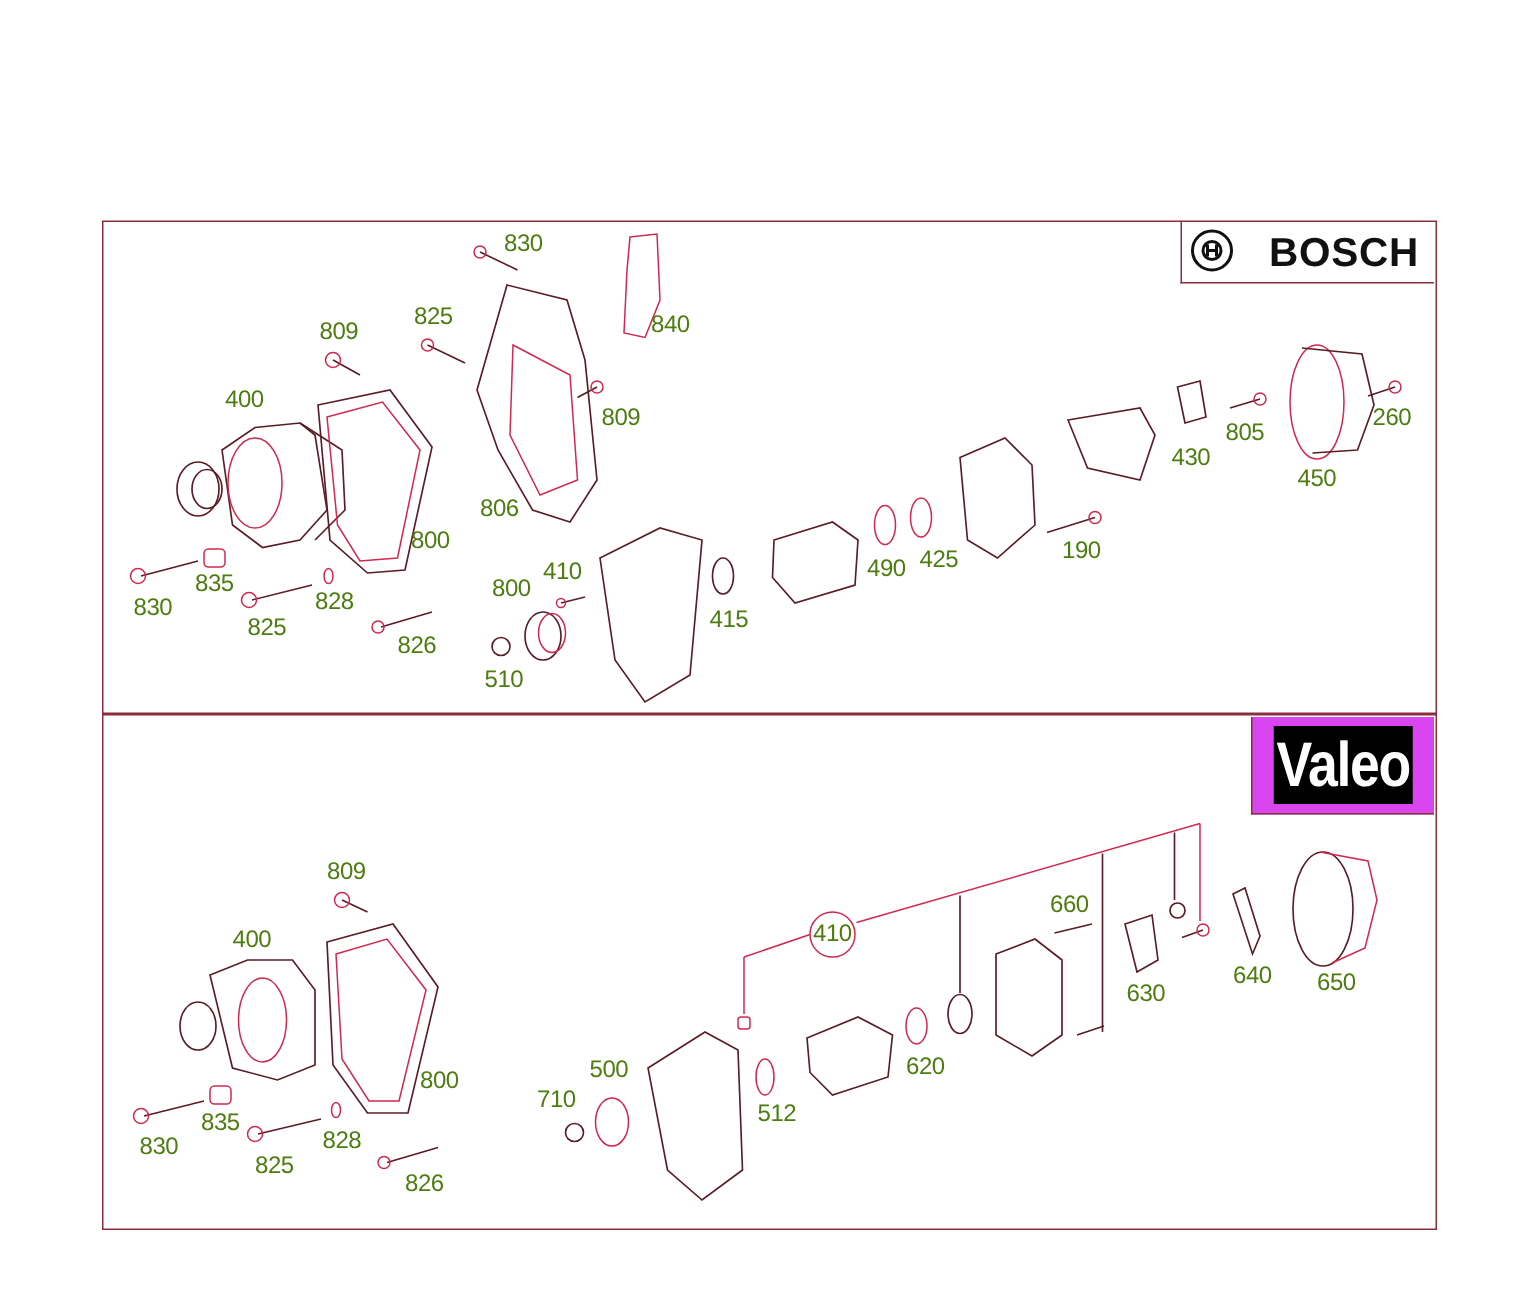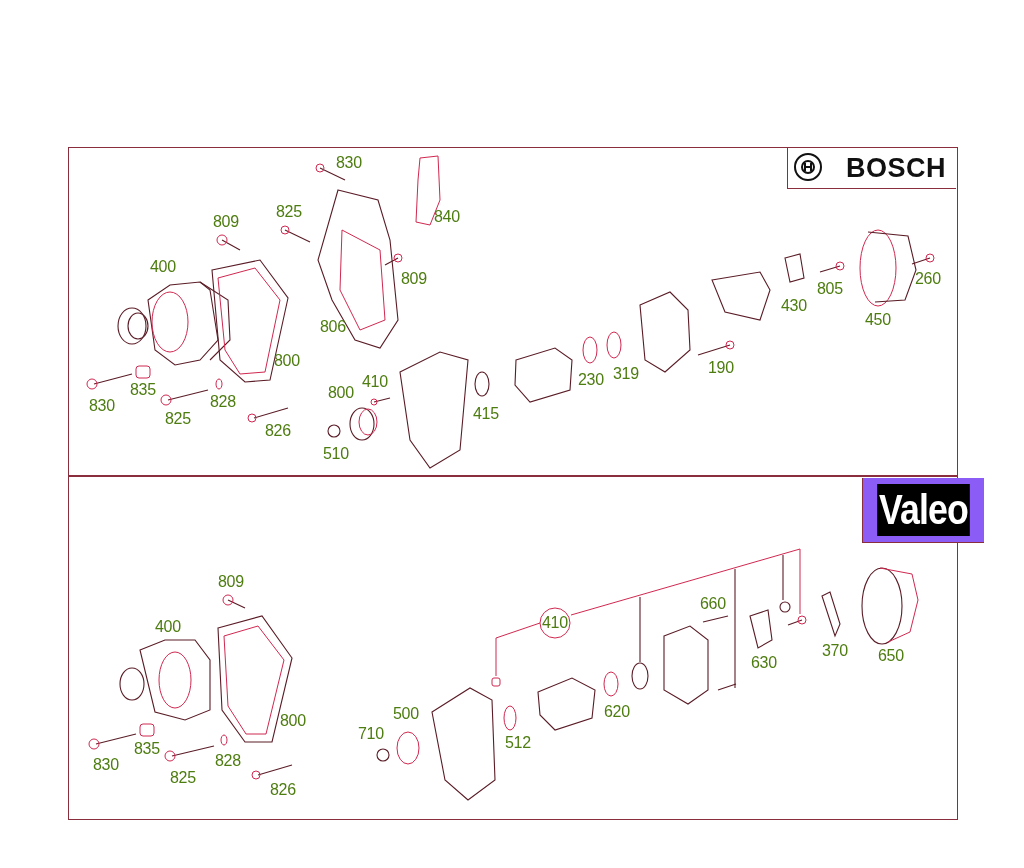--- a/index.html
+++ b/index.html
@@ -10,21 +10,21 @@
   .lbl{position:absolute;font-size:16px;color:#4d7c0f;letter-spacing:-0.3px;line-height:16px;}
   svg.parts{position:absolute;left:0;top:0;width:1024px;height:868px;}
   svg.parts .p{fill:none;stroke:#5a1c26;stroke-width:1.1;}
   svg.parts .r{fill:none;stroke:#d02850;stroke-width:1;}
   .bosch{position:absolute;left:787px;top:148px;width:168px;height:40px;border-left:1.5px solid #8a2d3c;border-bottom:1.5px solid #8a2d3c;background:#fff;}
   .bosch-logo{position:absolute;left:6px;top:5px;width:28px;height:28px;border:2px solid #111;border-radius:50%;box-sizing:border-box;}
   .bosch-logo:after{content:"";position:absolute;left:5px;top:5px;width:14px;height:14px;border:2px solid #111;border-radius:50%;box-sizing:border-box;}
   .bosch-logo .h{position:absolute;left:8px;top:8px;width:8px;height:8px;border-left:2px solid #111;border-right:2px solid #111;box-sizing:border-box;}
   .bosch-logo .h:after{content:"";position:absolute;left:0;top:3px;width:4px;height:2px;background:#111;}
   .bosch-text{position:absolute;left:58px;top:5px;font-size:27px;font-weight:bold;color:#111;letter-spacing:0.5px;}
-  .valeo{position:absolute;left:834px;top:478px;width:121px;height:64px;border-left:1.5px solid #8a2d3c;border-bottom:1.5px solid #8a2d3c;background:#8b5cf6;margin-left:28px;}
+  .valeo{position:absolute;left:834px;top:478px;width:121px;height:64px;border-left:1.5px solid #8a2d3c;border-bottom:1.5px solid #8a2d3c;background:#d946ef;}
   .valeo-inner{position:absolute;left:6px;top:6px;width:109px;height:52px;background:#000;color:#fff;font-weight:bold;font-size:42px;line-height:52px;text-align:center;letter-spacing:-1px;font-family:"Liberation Sans",sans-serif;transform:scaleX(0.85);transform-origin:center;}
 </style>
 </head>
 <body>
 
 <div id="top-panel" class="frame"></div>
 <div id="bottom-panel" class="frame"></div>
 
 <svg class="parts" viewBox="0 0 1024 868">
 
@@ -148,33 +148,33 @@
 <div class="valeo">
   <div class="valeo-inner">Valeo</div>
 </div>
 
 <span class="lbl" style="left:336px;top:155px">830</span>
 <span class="lbl" style="left:276px;top:204px">825</span>
 <span class="lbl" style="left:434px;top:209px">840</span>
 <span class="lbl" style="left:213px;top:214px">809</span>
 <span class="lbl" style="left:401px;top:271px">809</span>
 <span class="lbl" style="left:150px;top:259px">400</span>
-<span class="lbl" style="left:320px;top:319px">806</span>
+<span class="lbl" style="left:320px;top:332px">806</span>
 <span class="lbl" style="left:274px;top:353px">800</span>
 <span class="lbl" style="left:89px;top:398px">830</span>
 <span class="lbl" style="left:130px;top:382px">835</span>
 <span class="lbl" style="left:165px;top:411px">825</span>
 <span class="lbl" style="left:210px;top:394px">828</span>
 <span class="lbl" style="left:265px;top:423px">826</span>
 <span class="lbl" style="left:328px;top:385px">800</span>
 <span class="lbl" style="left:362px;top:374px">410</span>
 <span class="lbl" style="left:323px;top:446px">510</span>
 <span class="lbl" style="left:473px;top:406px">415</span>
-<span class="lbl" style="left:578px;top:372px">230</span>
-<span class="lbl" style="left:613px;top:366px">319</span>
+<span class="lbl" style="left:578px;top:372px">490</span>
+<span class="lbl" style="left:613px;top:366px">425</span>
 <span class="lbl" style="left:708px;top:360px">190</span>
 <span class="lbl" style="left:781px;top:298px">430</span>
 <span class="lbl" style="left:817px;top:281px">805</span>
 <span class="lbl" style="left:865px;top:312px">450</span>
 <span class="lbl" style="left:915px;top:271px">260</span>
 
 <span class="lbl" style="left:218px;top:574px">809</span>
 <span class="lbl" style="left:155px;top:619px">400</span>
 <span class="lbl" style="left:280px;top:713px">800</span>
 <span class="lbl" style="left:93px;top:757px">830</span>
@@ -182,14 +182,14 @@
 <span class="lbl" style="left:170px;top:770px">825</span>
 <span class="lbl" style="left:215px;top:753px">828</span>
 <span class="lbl" style="left:270px;top:782px">826</span>
 <span class="lbl" style="left:358px;top:726px">710</span>
 <span class="lbl" style="left:393px;top:706px">500</span>
 <span class="lbl" style="left:505px;top:735px">512</span>
 <span class="lbl" style="left:604px;top:704px">620</span>
 <span class="lbl" style="left:542px;top:615px">410</span>
 <span class="lbl" style="left:700px;top:596px">660</span>
 <span class="lbl" style="left:751px;top:655px">630</span>
-<span class="lbl" style="left:822px;top:643px">370</span>
+<span class="lbl" style="left:822px;top:643px">640</span>
 <span class="lbl" style="left:878px;top:648px">650</span>
 
 </body></html>

